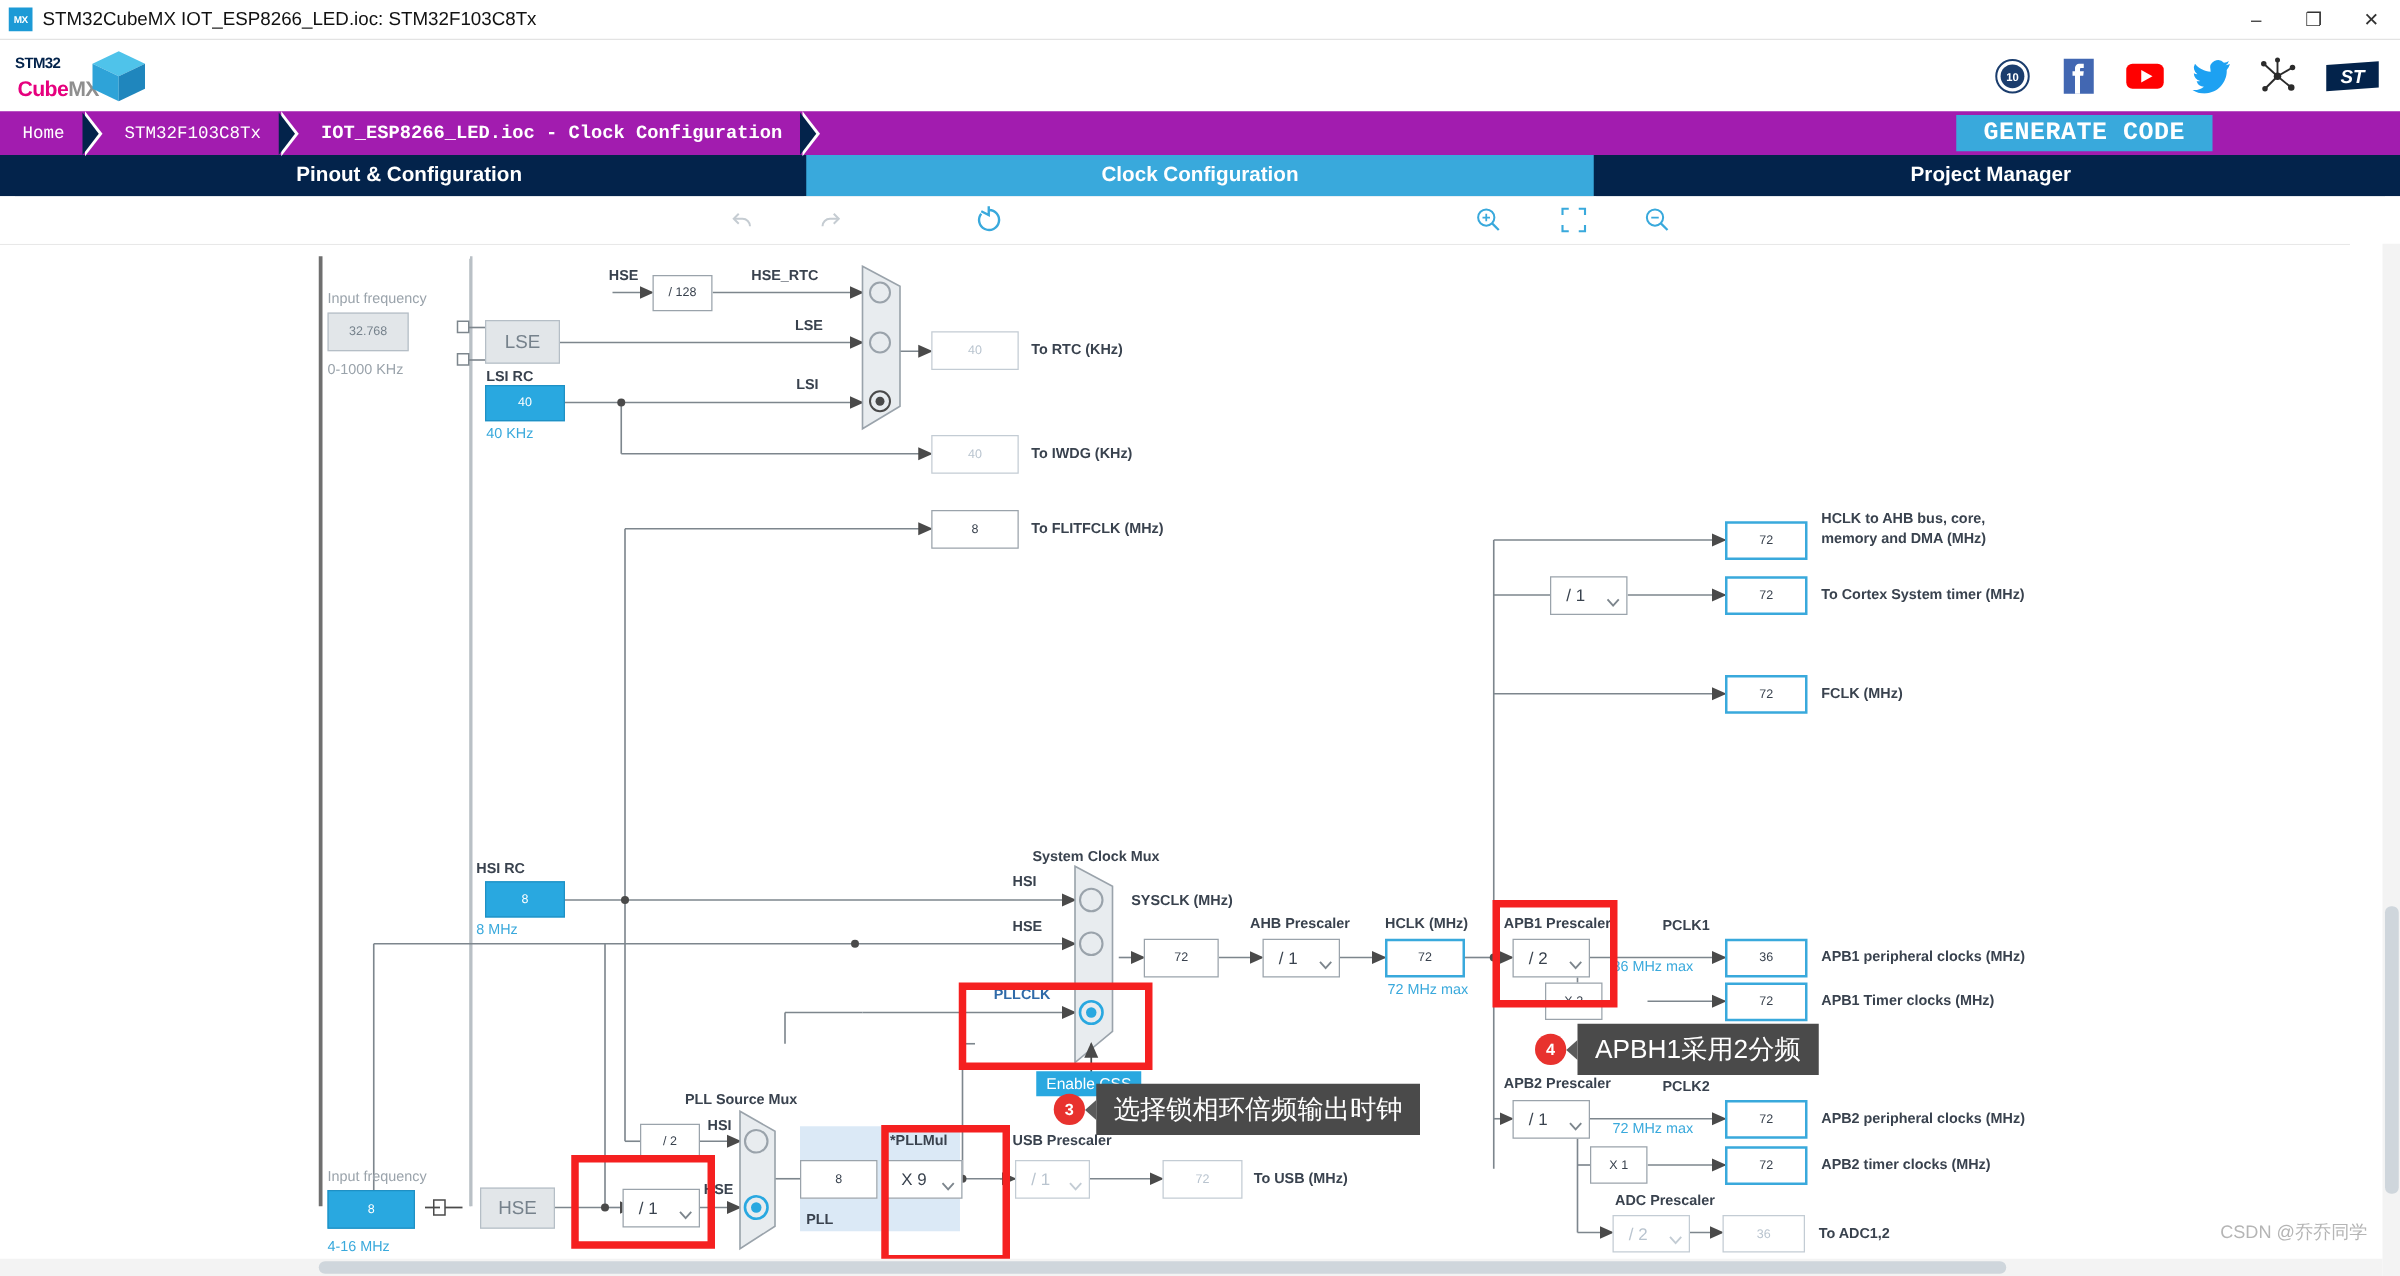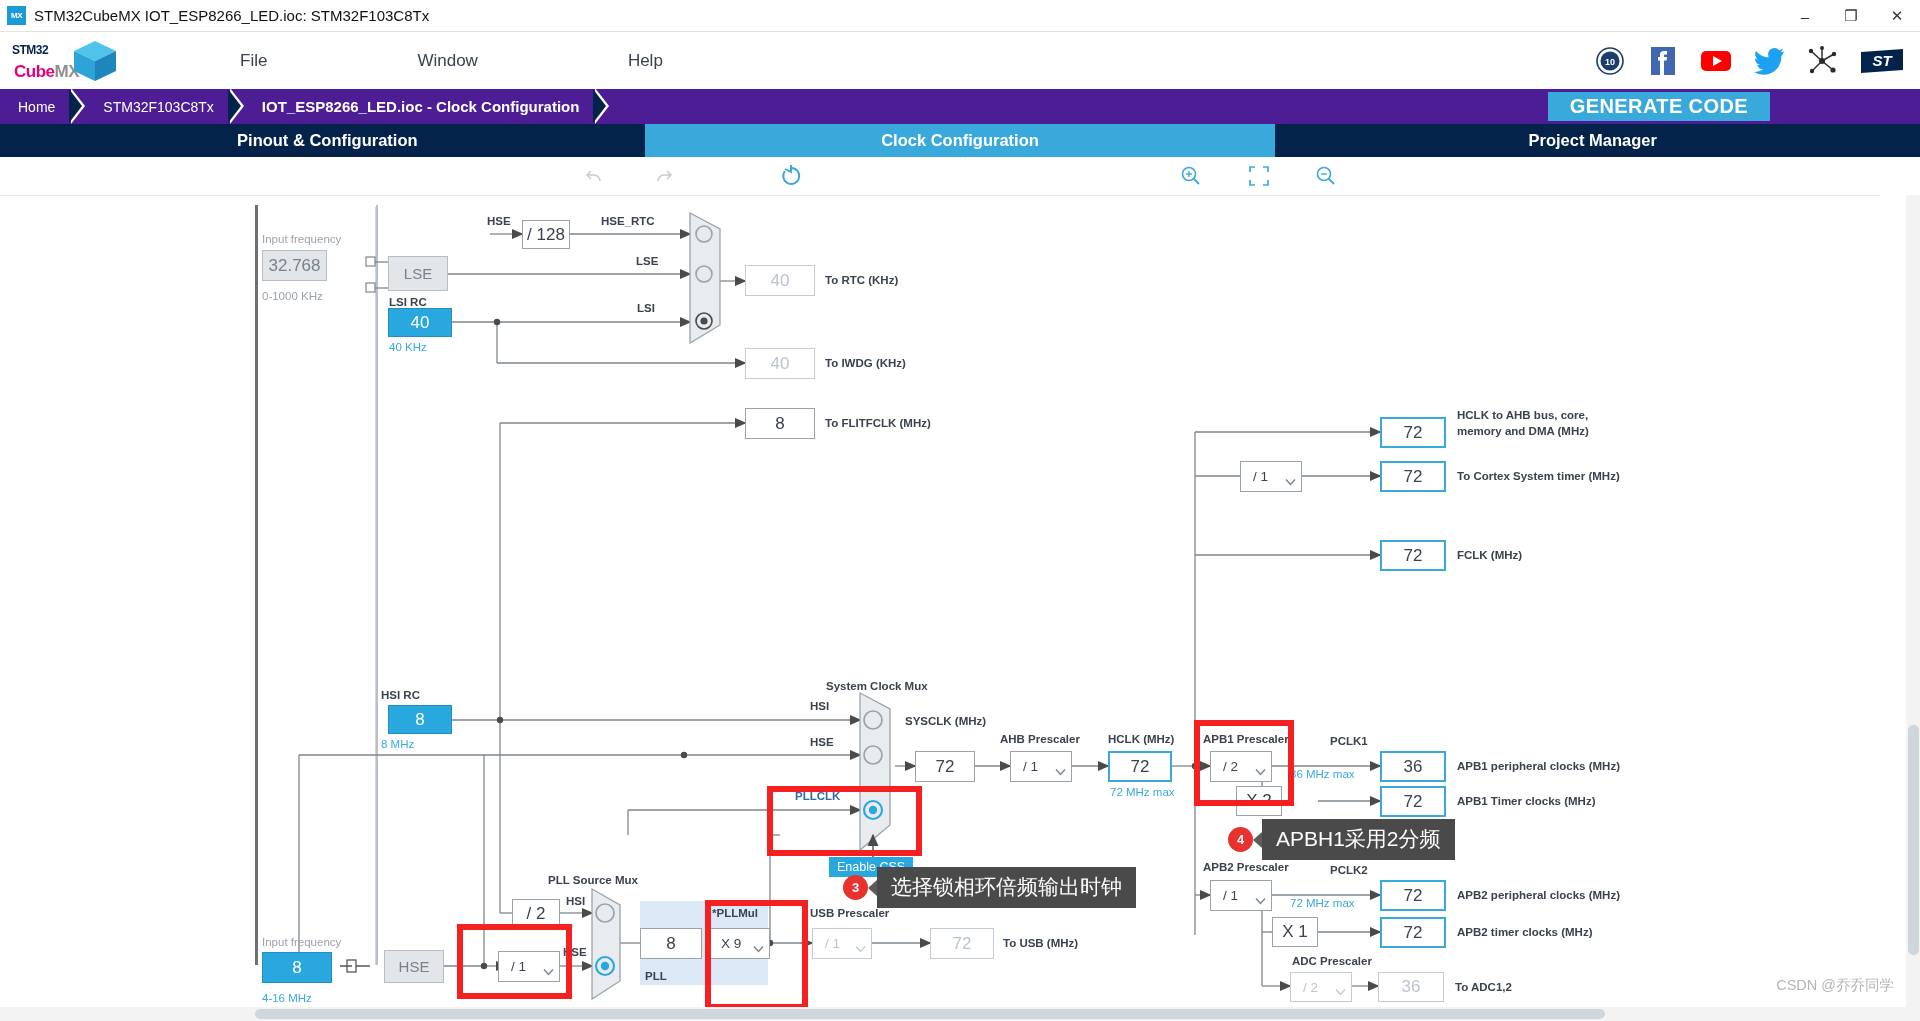--- a/index.html
+++ b/index.html
@@ -32,21 +32,21 @@
   .logo-l1{position:absolute;left:2px;top:6px;font-size:12px;font-weight:bold;color:#03234b;letter-spacing:-.5px;}
   .logo-l2{position:absolute;left:4px;top:25px;font-size:17px;font-weight:bold;color:#e6007e;letter-spacing:-.5px;}
   .logo-l2 em{font-style:normal;color:#8f8f8f;}
   .logo-cube{position:absolute;left:62px;top:2px;}
   .menu-items{display:flex;margin-left:110px;}
   .menu-item{font-size:17px;color:#39424e;padding:0 0;margin-right:150px;cursor:pointer;}
   .social{position:absolute;right:14px;top:0;height:57px;display:flex;align-items:center;gap:19px;}
   .sicon{width:34px;height:34px;display:flex;align-items:center;justify-content:center;cursor:pointer;}
 
   
-  #breadcrumb{height:35px;background:#4c1d95;display:flex;align-items:flex-end;position:relative;}
+  #breadcrumb{height:35px;background:#a21caf;display:flex;align-items:flex-start;position:relative;font-family:Liberation Mono, monospace;}
   .crumb{color:#fff;font-size:14px;display:flex;align-items:center;height:35px;padding-left:18px;}
   .crumb.active{font-weight:bold;font-size:15px;}
   .chev{width:0;height:0;border-top:18px solid transparent;border-bottom:18px solid transparent;
     border-left:14px solid #fff;margin-left:16px;position:relative;}
   .chev:after{content:"";position:absolute;left:-16px;top:-17px;
     border-top:17px solid transparent;border-bottom:17px solid transparent;border-left:13px solid #03234b;}
   #gen-code{position:absolute;right:150px;top:3px;height:29px;background:#39a9dc;color:#fff;
     font-size:20px;font-weight:bold;display:flex;align-items:center;justify-content:center;
     padding:0 22px;cursor:pointer;letter-spacing:.4px;}
 
@@ -68,21 +68,21 @@
 
   svg.layer{position:absolute;left:0;top:0;width:1880px;height:826px;pointer-events:none;}
 
   .lbl{position:absolute;font-size:11.5px;color:#5b6670;white-space:nowrap;}
   .lbl.b{font-weight:bold;color:#39424e;}
   .lbl.blue{color:#39a9dc;}
   .lbl.grey{color:#9aa3ab;}
   .lbl.sig{font-size:11.5px;color:#39424e;font-weight:bold;}
 
   .box{position:absolute;border:1px solid #9aa3ab;background:#fff;display:flex;
-    align-items:center;justify-content:center;font-size:17px;color:#39424e;}
+    align-items:center;justify-content:center;font-size:10px;color:#39424e;}
   .box.dis{background:#fff;color:#b9c4cf;border-color:#c3ccd4;}
   .box.hl{border:2px solid #39a9dc;color:#39424e;}
   .box.cyan{background:#29a8e0;color:#fff;border:1px solid #1f90c4;}
   .box.grey{background:#e2e6e9;color:#76828c;border:1px solid #b5bec6;}
 
   .sel{position:absolute;border:1px solid #9aa3ab;background:#fff;display:flex;align-items:center;
     font-size:13.5px;color:#39424e;padding-left:12px;cursor:pointer;}
   .sel .cv{position:absolute;right:7px;top:50%;margin-top:-3px;width:9px;height:9px;}
   .sel.dis{color:#b9c4cf;border-color:#c3ccd4;}
 
@@ -133,25 +133,20 @@
   <div id="logo">
     <div class="logo-l1"><span>STM32</span></div>
     <div class="logo-l2"><span>Cube</span><em>MX</em></div>
     <div class="logo-cube">
       <svg width="46" height="44" viewBox="0 0 46 44">
         <polygon points="23,2 44,12 23,22 2,12" fill="#4fc3ea"></polygon>
         <polygon points="2,12 23,22 23,42 2,32" fill="#2ea3d8"></polygon>
         <polygon points="44,12 23,22 23,42 44,32" fill="#1f86bd"></polygon>
       </svg>
     </div>
-  </div>
-  <div class="menu-items">
-    <div class="menu-item">File</div>
-    <div class="menu-item">Window</div>
-    <div class="menu-item">Help</div>
   </div>
   <div class="social">
     <div class="sicon">
       <svg width="30" height="30" viewBox="0 0 30 30">
         <circle cx="15" cy="15" r="13" fill="none" stroke="#1b3d6d" stroke-width="1.6"></circle>
         <circle cx="15" cy="15" r="9.5" fill="#1b3d6d"></circle>
         <text x="15" y="19" font-size="9" fill="#fff" text-anchor="middle" font-family="Liberation Sans,sans-serif" font-weight="bold">10</text>
       </svg>
     </div>
     <div class="sicon">

